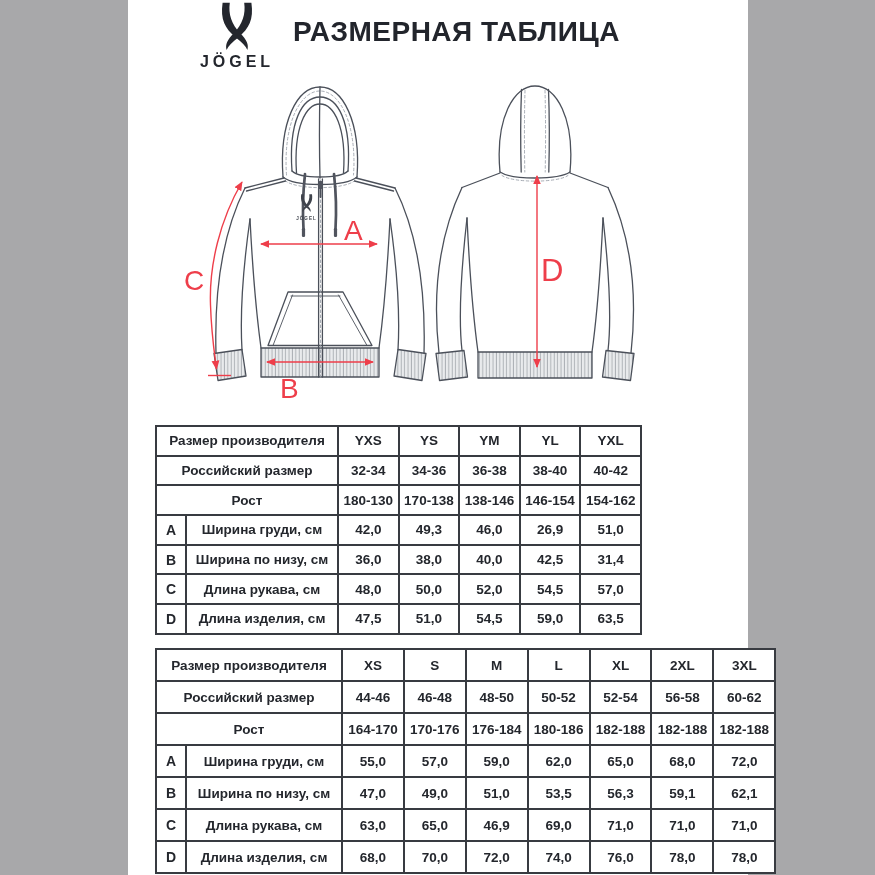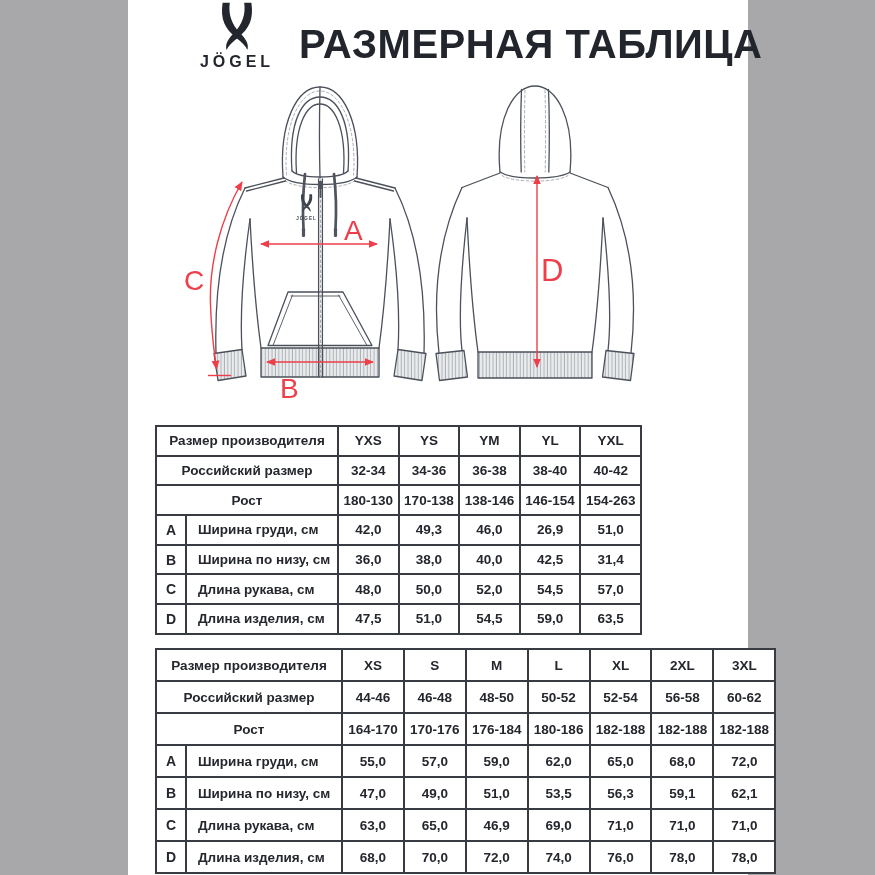--- a/index.html
+++ b/index.html
@@ -13,22 +13,22 @@
     background:#ffffff;
   }
   
   .brand{position:absolute;left:57px;top:2px;width:104px;text-align:center;}
   .brand svg{display:block;margin:0 auto;}
   .brand-name{
     margin-top:3px;font-size:16px;font-weight:bold;letter-spacing:4px;
     color:#23262d;
   }
   .title{
-    position:absolute;left:155px;top:6px;margin:16px;white-space:nowrap;
-    font-size:40px;font-weight:bold;color:#22252c;letter-spacing:.5px;
+    position:absolute;left:155px;top:6px;margin:10px;white-space:nowrap;
+    font-size:28px;font-weight:bold;color:#22252c;letter-spacing:.5px;
   }
   
   .figures{position:absolute;left:0;top:80px;}
   .ln{stroke:#4b505a;fill:none;stroke-width:1.3;stroke-linecap:round;stroke-linejoin:round;}
   .thin{stroke-width:.9;}
   .stitch{stroke:#9298a2;stroke-width:.8;stroke-dasharray:2.6 2.4;fill:none;}
   .ribfill{fill:url(#rib);stroke:#4b505a;stroke-width:1.3;}
   .cord{stroke:#50545e;stroke-width:2.7;fill:none;}
   .solid{fill:#50545e;stroke:none;}
   .red{stroke:#ee3e4a;fill:none;stroke-width:1.4;}
@@ -39,21 +39,21 @@
   table{border-collapse:collapse;table-layout:fixed;position:absolute;left:-1px;background:#fff;margin-left:28px;}
   #table-youth{top:425px;width:485px;}
   #table-adult{top:648px;width:619px;}
   #table-youth tr{height:29.7px;}
   #table-adult tr{height:32px;}
   td{
     border:2px solid #383b41;padding:0;color:#24272d;
     font-size:13.5px;font-weight:bold;text-align:center;vertical-align:middle;
     overflow:hidden;white-space:nowrap;
   }
-  td.desc{text-align:left;padding-left:11px;}
+  td.desc{text-align:center;}
   td.letter{font-size:14px;}
 </style>
 </head>
 <body>
 
 <div class="sheet">
 
   <div class="brand">
     <svg width="52" height="48" viewBox="0 0 64 60">
       <g fill="#23262d">
@@ -200,21 +200,21 @@
           <td class="val">36-38</td>
           <td class="val">38-40</td>
           <td class="val">40-42</td>
         </tr>
         <tr>
           <td class="rowlabel" colspan="2">Рост</td>
           <td class="val">180-130</td>
           <td class="val">170-138</td>
           <td class="val">138-146</td>
           <td class="val">146-154</td>
-          <td class="val">154-263</td>
+          <td class="val">154-162</td>
         </tr>
         <tr>
           <td class="letter">A</td>
           <td class="desc">Ширина груди, см</td>
           <td class="val">42,0</td>
           <td class="val">49,3</td>
           <td class="val">46,0</td>
           <td class="val">26,9</td>
           <td class="val">51,0</td>
         </tr>

